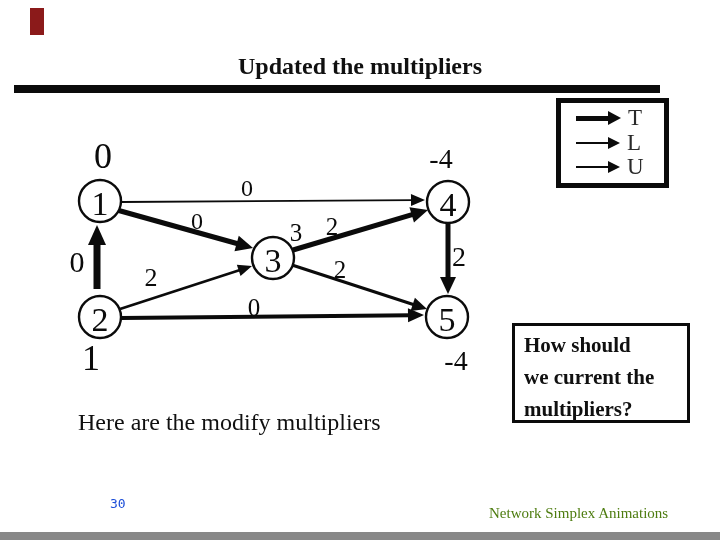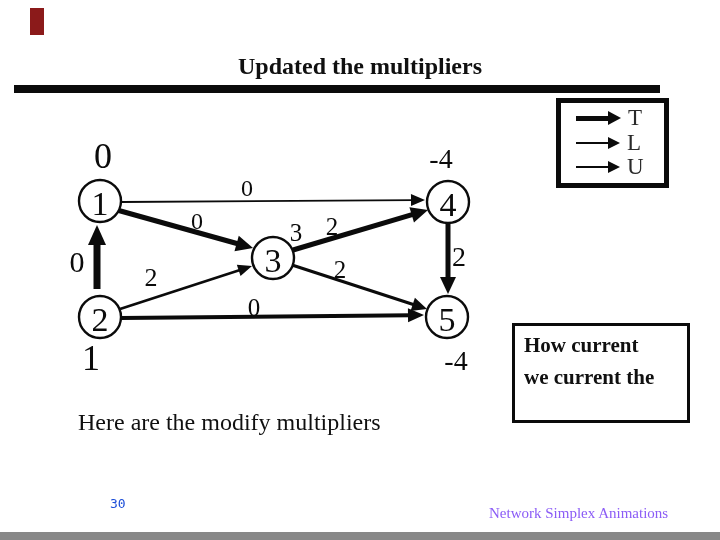--- a/index.html
+++ b/index.html
@@ -19,21 +19,21 @@
            border-top:6px solid transparent;border-bottom:6px solid transparent;}
   .legend-row.thick .lg-head{border-left-width:13px;border-top-width:7px;border-bottom-width:7px;}
   .lg-label{margin-left:7px;font-size:23px;color:#2a2a2a;}
   .diagram{position:absolute;left:0;top:0;}
   .caption{position:absolute;left:78px;top:409px;font-size:24px;}
   .qbox{position:absolute;left:512px;top:323px;width:178px;height:100px;border:3px solid #0b0b0b;
         box-sizing:border-box;padding:3px 0 0 9px;font-size:21px;font-weight:bold;line-height:32px;}
   .qbox div{white-space:nowrap;}
   .page-num{position:absolute;left:110px;top:496px;font-family:"DejaVu Sans Mono",monospace;
             font-size:13px;color:#1d4ed8;}
-  .footer{position:absolute;left:489px;top:505px;font-size:15px;color:#8b5cf6;}
+  .footer{position:absolute;left:489px;top:505px;font-size:15px;color:#4d7c0f;}
 </style>
 </head>
 <body>
 
 <div class="slide">
 
   <div class="accent" style="background: rgb(139, 26, 26);"></div>
 
   <h1 class="title">Updated the multipliers</h1>
 
@@ -95,21 +95,22 @@
       <text x="448" y="204" text-anchor="middle" dominant-baseline="central" font-size="34" fill="#0b0b0b" font-family="&quot;Liberation Serif&quot;,&quot;DejaVu Serif&quot;,serif">4</text>
       <text x="441" y="158" text-anchor="middle" dominant-baseline="central" font-size="28" fill="#0b0b0b" font-family="&quot;Liberation Serif&quot;,&quot;DejaVu Serif&quot;,serif">-4</text>
       <circle cx="447" cy="317" r="21" fill="#ffffff" stroke="#0b0b0b" stroke-width="2.4"></circle>
       <text x="447" y="319" text-anchor="middle" dominant-baseline="central" font-size="34" fill="#0b0b0b" font-family="&quot;Liberation Serif&quot;,&quot;DejaVu Serif&quot;,serif">5</text>
       <text x="456" y="360" text-anchor="middle" dominant-baseline="central" font-size="28" fill="#0b0b0b" font-family="&quot;Liberation Serif&quot;,&quot;DejaVu Serif&quot;,serif">-4</text>
     </svg>
 
   <div class="caption">Here are the modify multipliers</div>
 
   <div class="qbox">
-    <div>How current</div>
+    <div>How should</div>
     <div>we current the</div>
+    <div>multipliers?</div>
   </div>
 
   <div class="page-num">30</div>
 
   <div class="footer">Network Simplex Animations</div>
 
 </div>
 
 </body></html>

